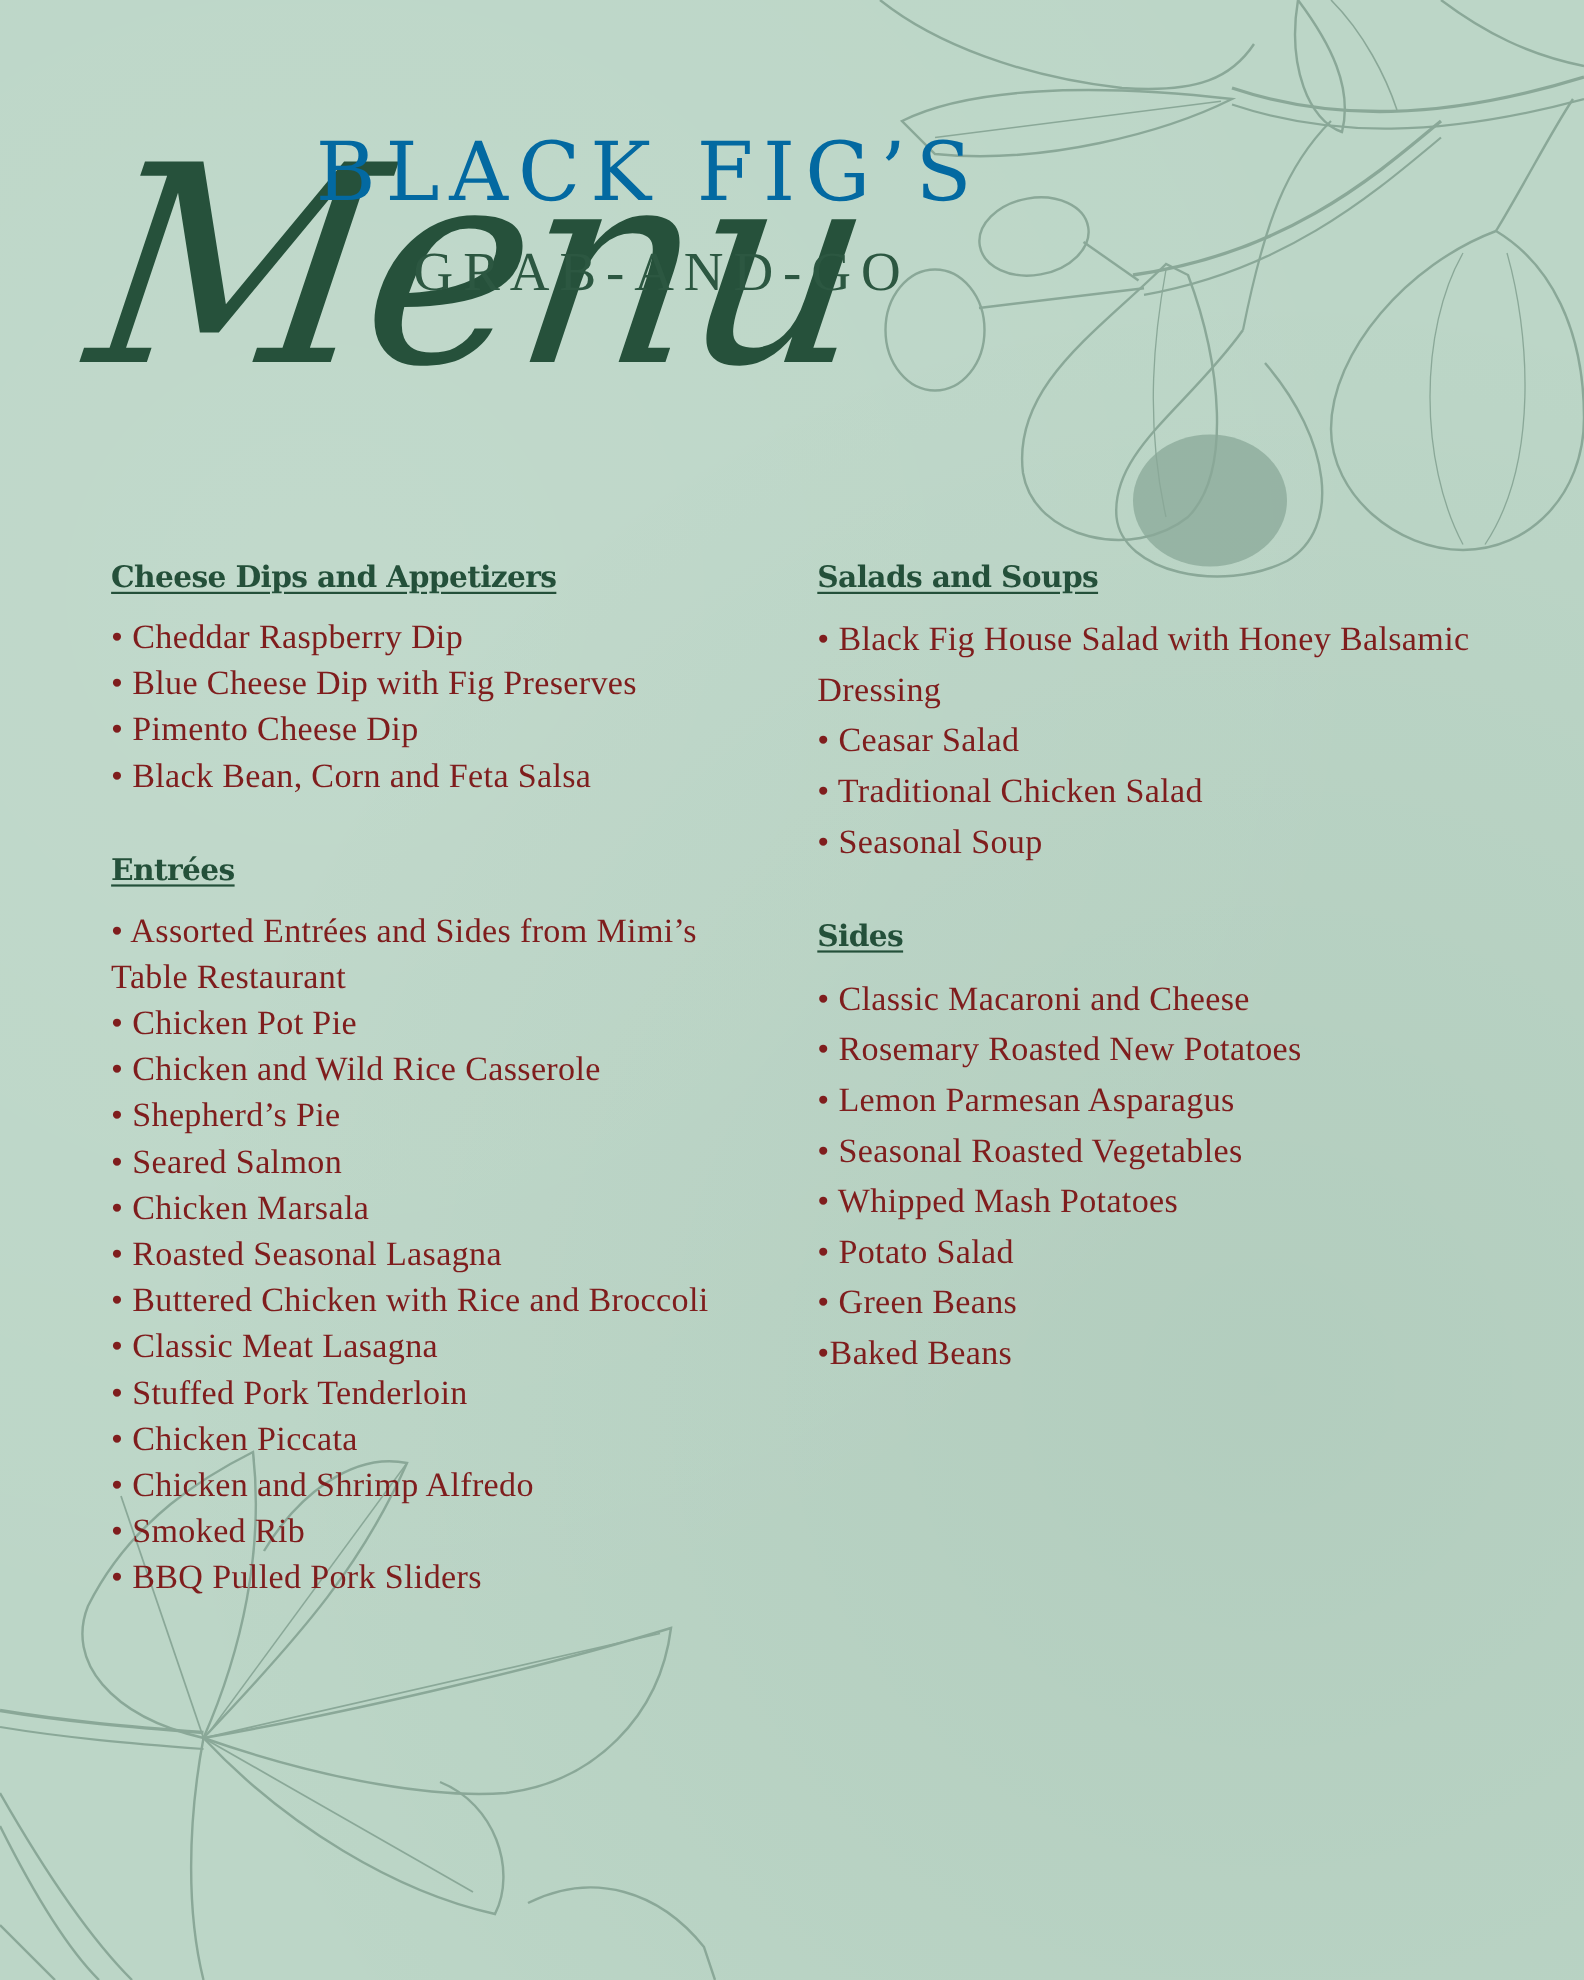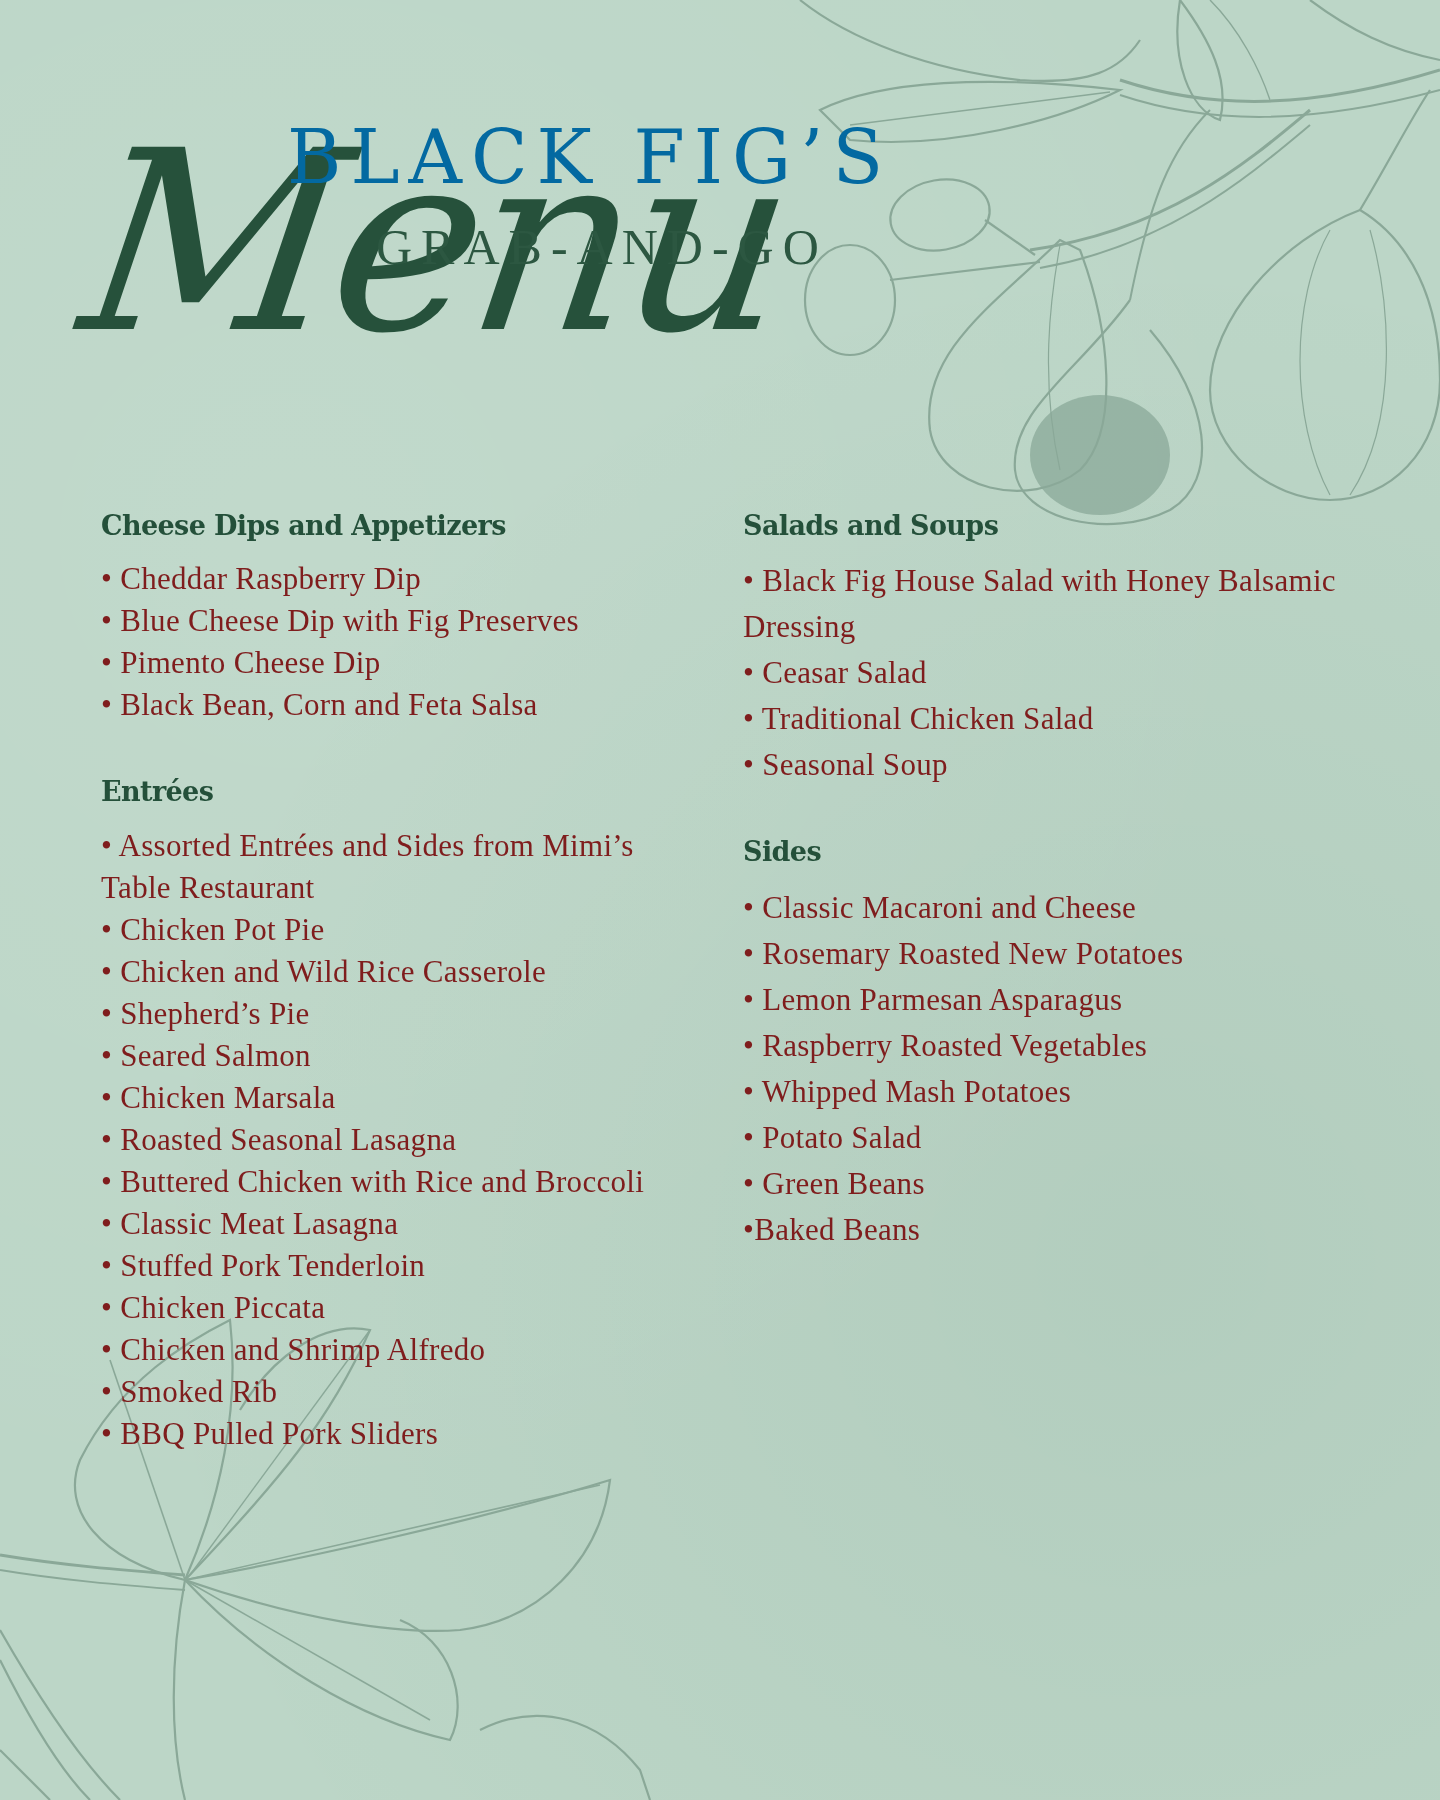--- a/index.html
+++ b/index.html
@@ -36,21 +36,21 @@
       letter-spacing: -8px;
       transform: skewX(-8deg);
     }
     .col { position: absolute; width: 560px; }
     .col-left { left: 101px; top: 510px; }
     .col-right { left: 743px; top: 510px; width: 600px; }
     .section { margin: 0 0 0 0; }
     .sec-title {
       font-family: "DejaVu Serif", serif; font-weight: bold;
       font-size: 27px; letter-spacing: -0.6px;
-      text-underline-offset: 4px;
+      text-decoration: underline; text-underline-offset: 4px;
       text-decoration-thickness: 2px;
       color: #24503a; margin: 0 0 16px 0; line-height: 1.2;
     }
     ul.items { list-style: none; margin: 0; padding: 0; }
     ul.items li {
       font-family: "Liberation Serif", serif;
       font-size: 31px; color: #7f1d1d; line-height: 42px;
       letter-spacing: 0.3px;
     }
     .col-right ul.items li { line-height: 46px; }
@@ -162,21 +162,21 @@
       <li>• Seasonal Soup</li>
     </ul>
   </div>
   <div class="gap-right"></div>
   <div class="section">
     <div class="sec-title">Sides</div>
     <ul class="items">
       <li>• Classic Macaroni and Cheese</li>
       <li>• Rosemary Roasted New Potatoes</li>
       <li>• Lemon Parmesan Asparagus</li>
-      <li>• Raspberry Roasted Vegetables</li>
+      <li>• Seasonal Roasted Vegetables</li>
       <li>• Whipped Mash Potatoes</li>
       <li>• Potato Salad</li>
       <li>• Green Beans</li>
       <li>•Baked Beans</li>
     </ul>
   </div>
   <div class="gap-right"></div>
 </div>
 
 </body></html>

